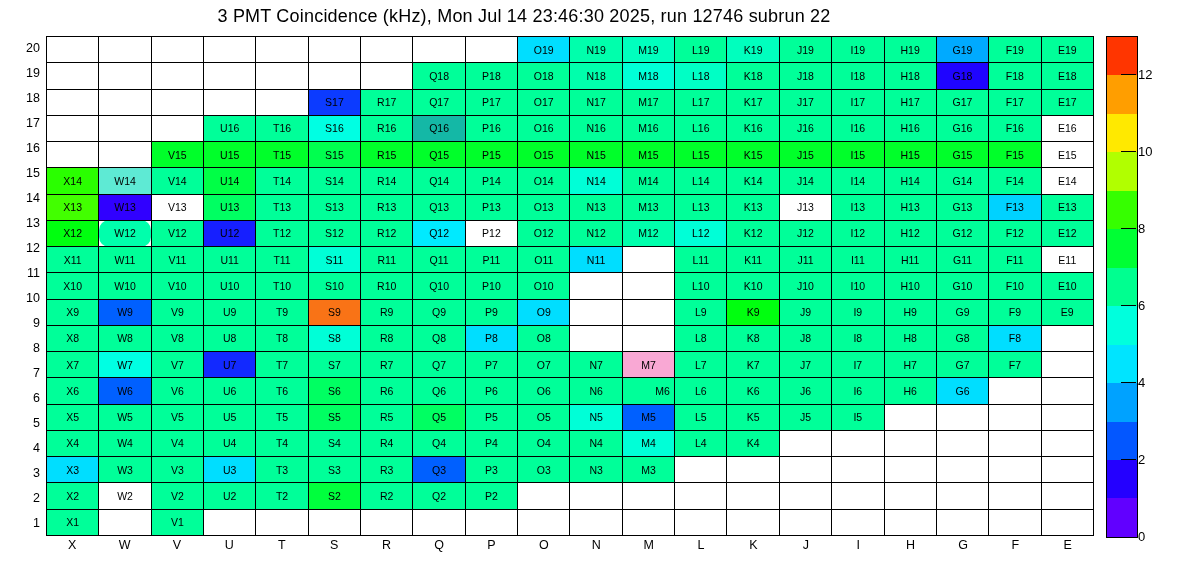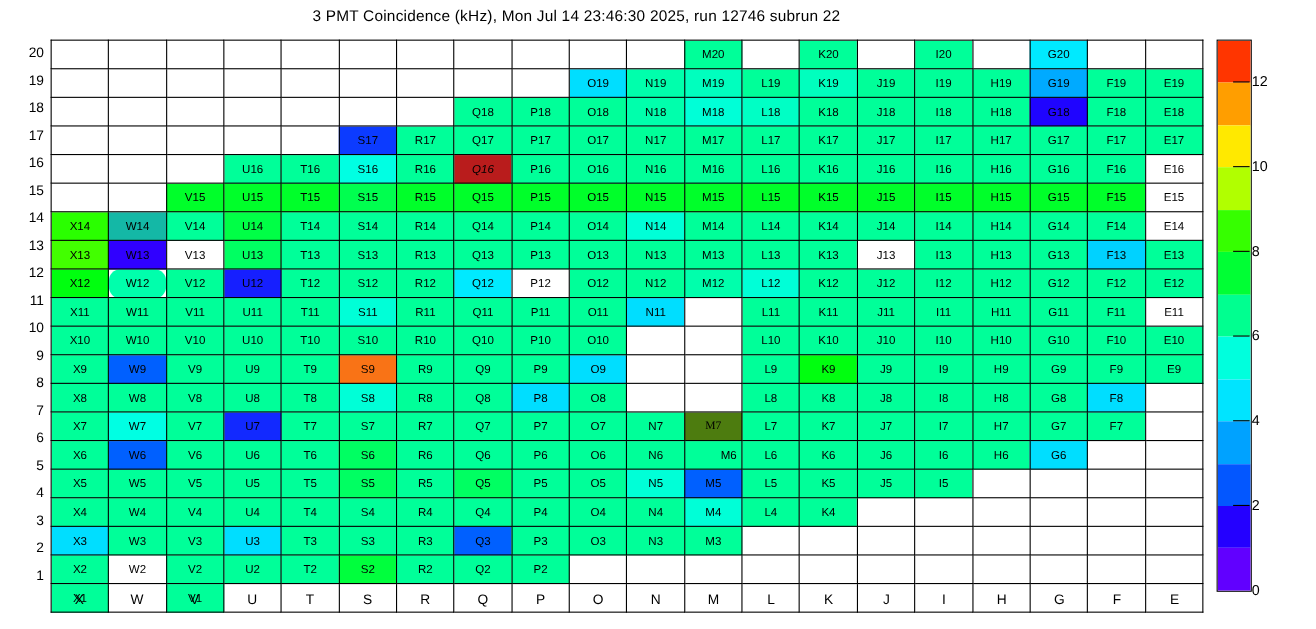--- a/index.html
+++ b/index.html
@@ -4,21 +4,21 @@
 <style>
   html,body{margin:0;padding:0;}
   body{
     width:1196px;height:572px;background:#ffffff;
     font-family:"Liberation Sans", sans-serif;
     color:#000;overflow:hidden;
   }
   #root{position:relative;width:1196px;height:572px;}
   #title{
     position:absolute;top:6px;left:0;width:1048px;text-align:center;
-    font-size:14px;letter-spacing:.2px;
+    font-size:18px;letter-spacing:.2px;
   }
   
   #plot{
     position:absolute;
     left:46px;top:36px;
     width:1048px;height:500px;
   }
   #grid{
     position:absolute;left:0;top:0;width:100%;height:100%;
     border-collapse:collapse;table-layout:fixed;
@@ -58,42 +58,20 @@
 </head>
 <body>
 
 <div id="root">
 
   <div id="title">3 PMT Coincidence (kHz), Mon Jul 14 23:46:30 2025, run 12746 subrun 22</div>
 
   <div id="plot">
     <table id="grid">
       <tbody id="grid-body">
-          <tr>
-            <td class="empty"></td>
-            <td class="empty"></td>
-            <td class="empty"></td>
-            <td class="empty"></td>
-            <td class="empty"></td>
-            <td class="empty"></td>
-            <td class="empty"></td>
-            <td class="empty"></td>
-            <td class="empty"></td>
-            <td class="empty"></td>
-            <td class="empty"></td>
-            <td style="background: rgb(0, 255, 153);">M20</td>
-            <td class="empty"></td>
-            <td style="background: rgb(0, 255, 153);">K20</td>
-            <td class="empty"></td>
-            <td style="background: rgb(0, 255, 153);">I20</td>
-            <td class="empty"></td>
-            <td style="background: rgb(0, 234, 255);">G20</td>
-            <td class="empty"></td>
-            <td class="empty"></td>
-          </tr>
           <tr>
             <td class="empty"></td>
             <td class="empty"></td>
             <td class="empty"></td>
             <td class="empty"></td>
             <td class="empty"></td>
             <td class="empty"></td>
             <td class="empty"></td>
             <td class="empty"></td>
             <td class="empty"></td>
@@ -154,21 +132,21 @@
             <td style="background: rgb(0, 255, 153);">E17</td>
           </tr>
           <tr>
             <td class="empty"></td>
             <td class="empty"></td>
             <td class="empty"></td>
             <td style="background: rgb(0, 255, 153);">U16</td>
             <td style="background: rgb(0, 255, 153);">T16</td>
             <td style="background: rgb(0, 255, 227);">S16</td>
             <td style="background: rgb(0, 255, 153);">R16</td>
-            <td style="background: #b91c1c; font-style: italic;">Q16</td>
+            <td style="background: #14b8a6;">Q16</td>
             <td style="background: rgb(0, 255, 153);">P16</td>
             <td style="background: rgb(0, 255, 153);">O16</td>
             <td style="background: rgb(0, 255, 153);">N16</td>
             <td style="background: rgb(0, 255, 153);">M16</td>
             <td style="background: rgb(0, 255, 153);">L16</td>
             <td style="background: rgb(0, 255, 153);">K16</td>
             <td style="background: rgb(0, 255, 153);">J16</td>
             <td style="background: rgb(0, 255, 153);">I16</td>
             <td style="background: rgb(0, 255, 153);">H16</td>
             <td style="background: rgb(0, 255, 153);">G16</td>
@@ -192,21 +170,21 @@
             <td style="background: rgb(0, 255, 42);">K15</td>
             <td style="background: rgb(0, 255, 42);">J15</td>
             <td style="background: rgb(0, 255, 42);">I15</td>
             <td style="background: rgb(0, 255, 42);">H15</td>
             <td style="background: rgb(0, 255, 42);">G15</td>
             <td style="background: rgb(0, 255, 42);">F15</td>
             <td class="empty">E15</td>
           </tr>
           <tr>
             <td style="background: rgb(42, 255, 0);">X14</td>
-            <td style="background: #14b8a6;">W14</td>
+            <td style="background: #5eead4;">W14</td>
             <td style="background: rgb(0, 255, 153);">V14</td>
             <td style="background: rgb(0, 255, 70);">U14</td>
             <td style="background: rgb(0, 255, 153);">T14</td>
             <td style="background: rgb(0, 255, 153);">S14</td>
             <td style="background: rgb(0, 255, 153);">R14</td>
             <td style="background: rgb(0, 255, 153);">Q14</td>
             <td style="background: rgb(0, 255, 153);">P14</td>
             <td style="background: rgb(0, 255, 153);">O14</td>
             <td style="background: rgb(0, 255, 215);">N14</td>
             <td style="background: rgb(0, 255, 153);">M14</td>
@@ -356,21 +334,21 @@
             <td style="background: rgb(0, 255, 227);">W7</td>
             <td style="background: rgb(0, 255, 153);">V7</td>
             <td style="background: rgb(18, 41, 255);">U7</td>
             <td style="background: rgb(0, 255, 153);">T7</td>
             <td style="background: rgb(0, 255, 153);">S7</td>
             <td style="background: rgb(0, 255, 153);">R7</td>
             <td style="background: rgb(0, 255, 153);">Q7</td>
             <td style="background: rgb(0, 255, 153);">P7</td>
             <td style="background: rgb(0, 255, 153);">O7</td>
             <td style="background: rgb(0, 255, 153);">N7</td>
-            <td style="background: #4d7c0f; font-family: Liberation Serif, serif;">M7</td>
+            <td style="background: #f9a8d4;">M7</td>
             <td style="background: rgb(0, 255, 153);">L7</td>
             <td style="background: rgb(0, 255, 153);">K7</td>
             <td style="background: rgb(0, 255, 153);">J7</td>
             <td style="background: rgb(0, 255, 153);">I7</td>
             <td style="background: rgb(0, 255, 153);">H7</td>
             <td style="background: rgb(0, 255, 153);">G7</td>
             <td style="background: rgb(0, 255, 153);">F7</td>
             <td class="empty"></td>
           </tr>
           <tr>

